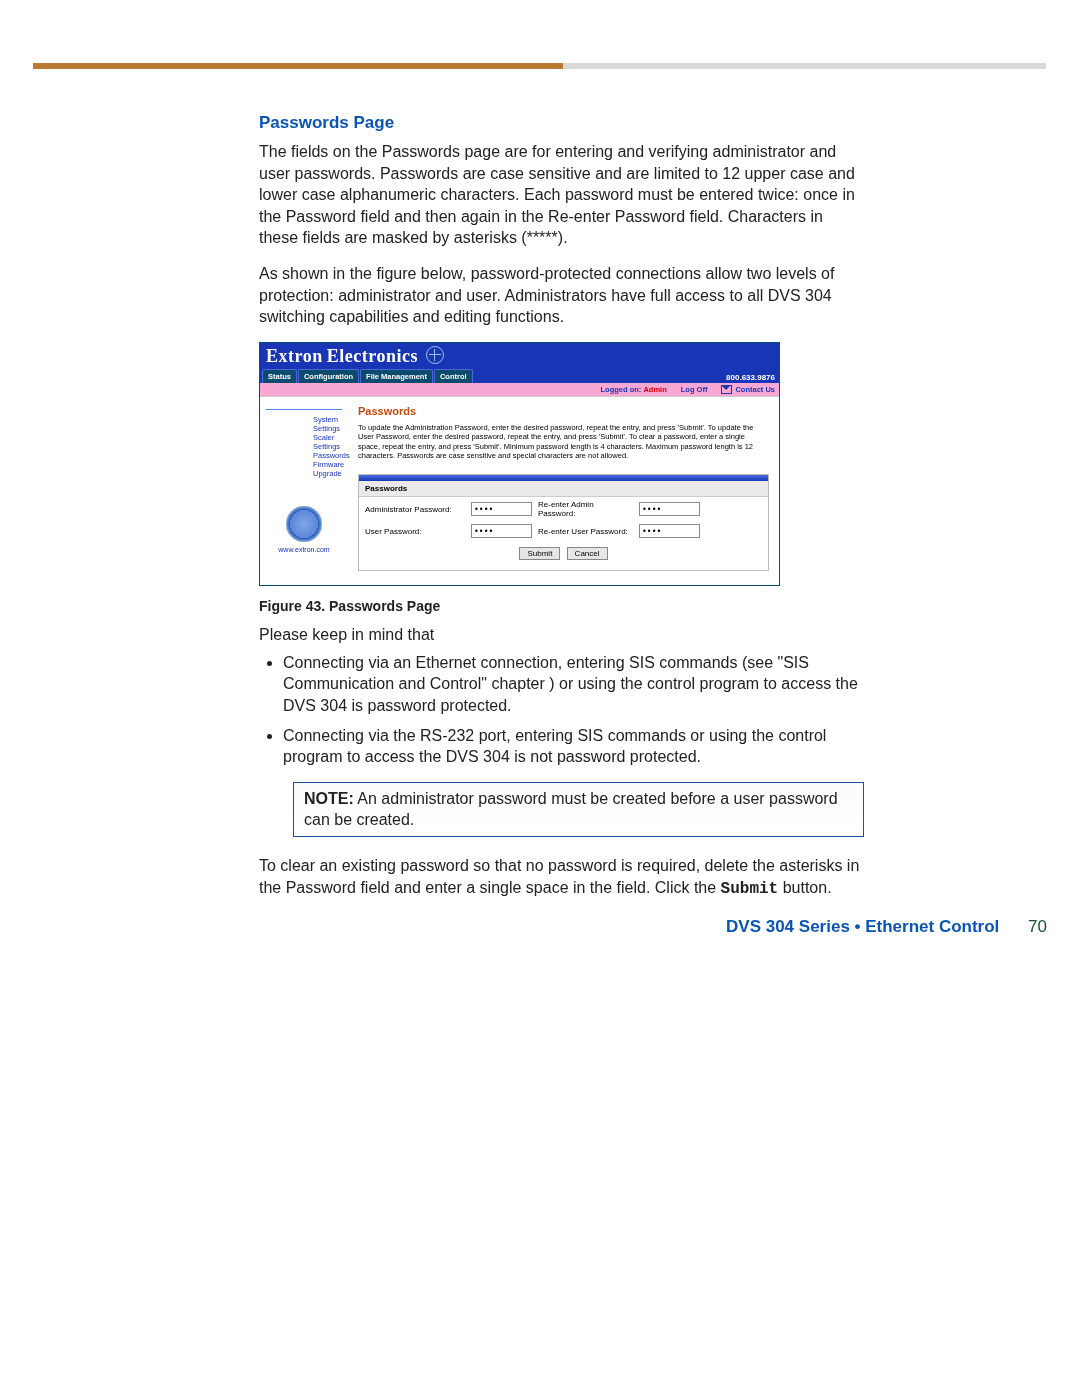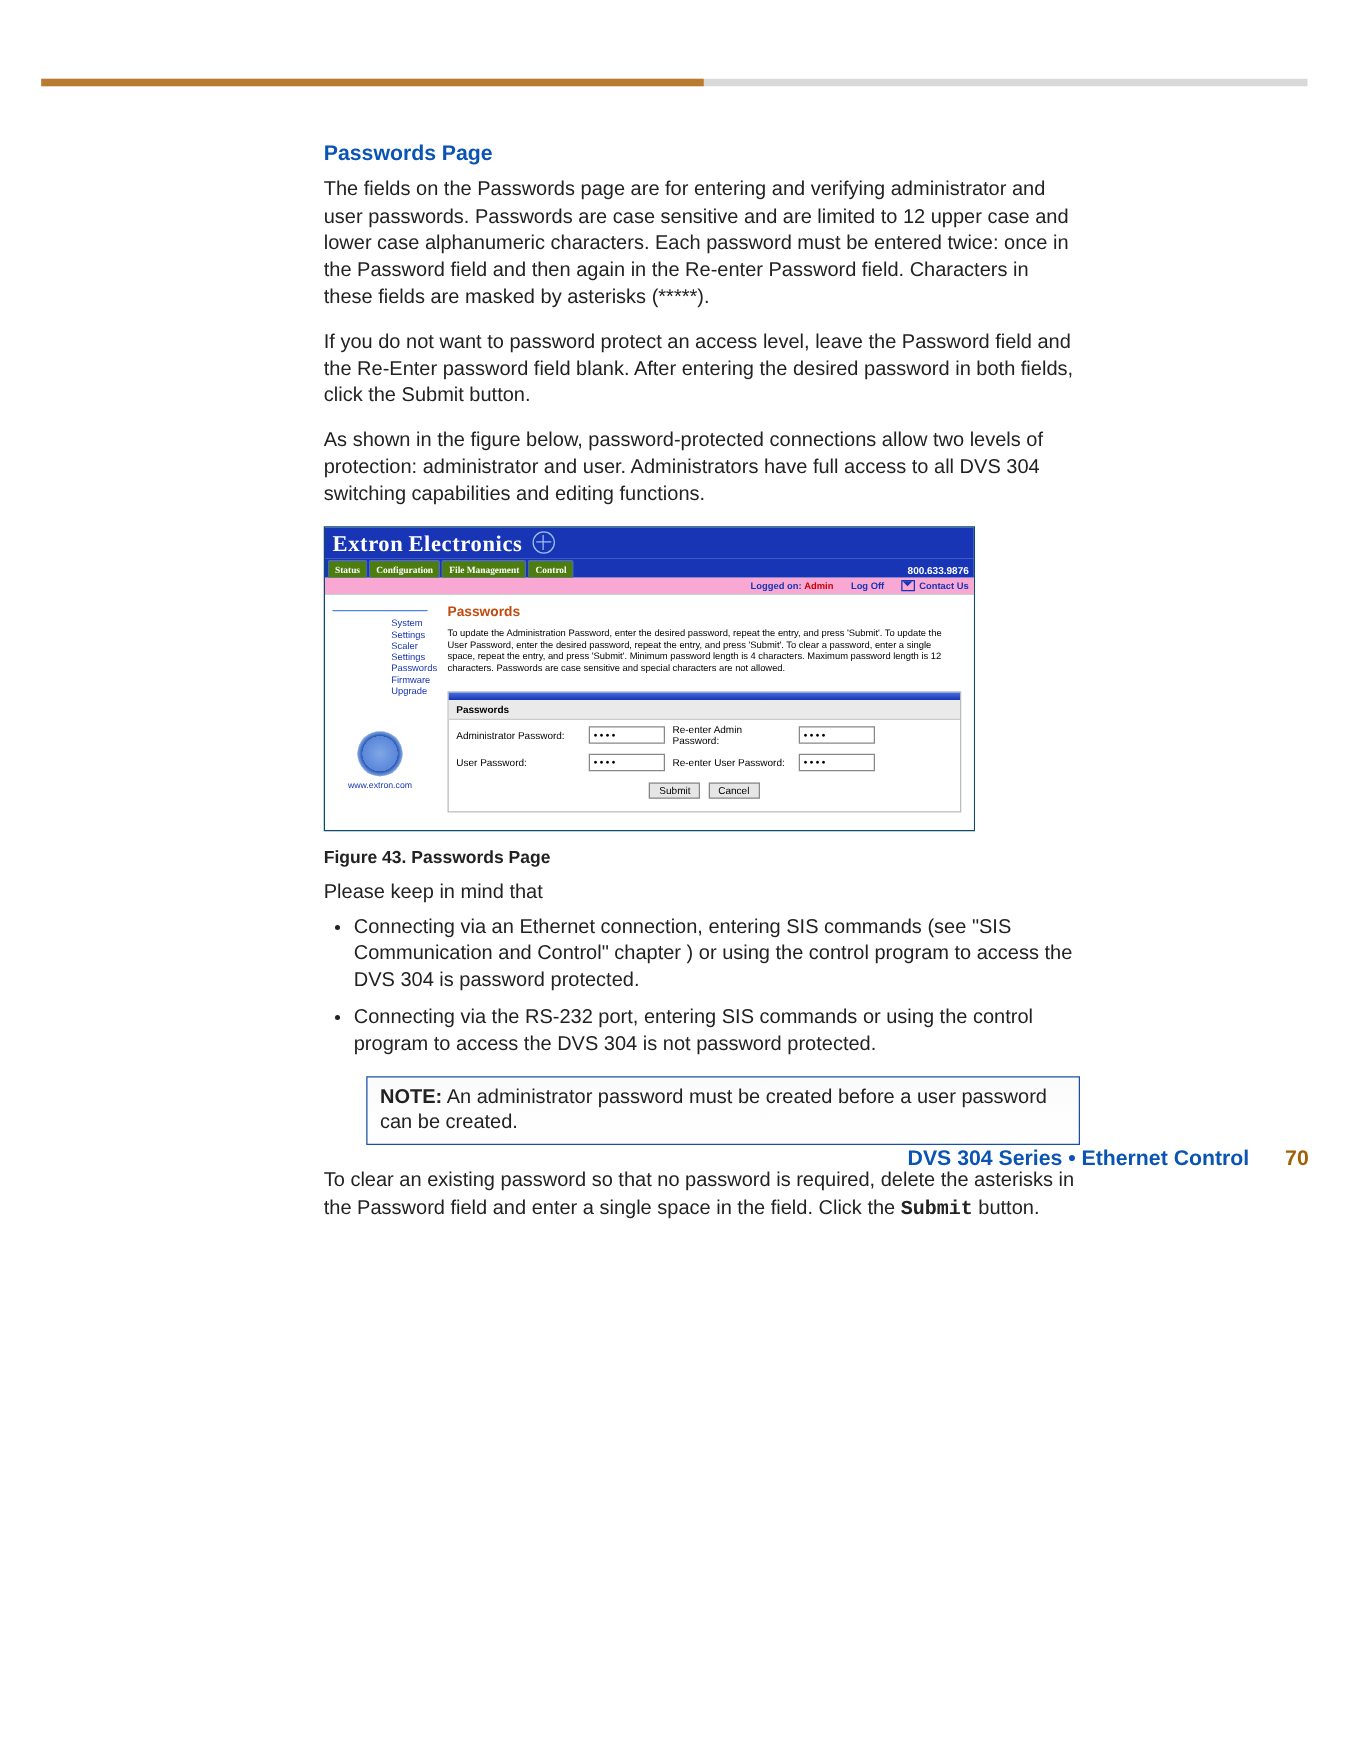--- a/index.html
+++ b/index.html
@@ -120,31 +120,30 @@
   }
   .fig-tabs-row {
     background: #1735b5;
     display: flex;
     align-items: flex-end;
     padding: 0 0 0 2px;
     position: relative;
     height: 15px;
   }
   .fig-tab {
-    background: #4d7c0f;
+    background: #0c4a6e;
     color: #fff;
     font-size: 7.5px;
     font-weight: 700;
     padding: 1px 5px 0 5px;
     border: 1px solid #4c67d8;
     border-bottom: none;
     border-radius: 2px 2px 0 0;
     margin-right: 1px;
     line-height: 12px;
-    font-family: Liberation Serif, serif;
   }
   .fig-tabs-row .phone {
     position: absolute;
     right: 4px;
     bottom: 1px;
     color: #fff;
     font-size: 8px;
     font-weight: 700;
   }
   .fig-infobar {
@@ -273,37 +272,36 @@
   
   .footer-line {
     position: absolute;
     left: 33px;
     right: 33px;
     bottom: 44px;
     text-align: right;
     font-size: 17px;
   }
   .footer-line .ftext { color:#0a55b4; font-weight:700; }
-  .footer-line .fnum  { color:#a16207; font-weight:700; margin-left:24px; }
+  .footer-line .fnum  { color:#14532d; font-weight:400; margin-left:24px; }
 </style>
 </head>
 <body>
 
 <div class="page">
 
   <div class="top-line-wrap">
     <div class="top-line-inner"></div>
   </div>
 
   <div class="content-col">
 
     <h2 class="section-heading">Passwords Page</h2>
 
     <p class="body-para">The fields on the Passwords page are for entering and verifying administrator and user passwords. Passwords are case sensitive and are limited to 12 upper case and lower case alphanumeric characters. Each password must be entered twice: once in the Password field and then again in the Re-enter Password field. Characters in these fields are masked by asterisks (*****).</p>
-    <p class="body-para">If you do not want to password protect an access level, leave the Password field and the Re-Enter password field blank. After entering the desired password in both fields, click the Submit button.</p>
     <p class="body-para">As shown in the figure below, password-protected connections allow two levels of protection: administrator and user. Administrators have full access to all DVS 304 switching capabilities and editing functions.</p>
 
     <div class="figure-box">
 
       <div class="fig-header">
         <span>Extron Electronics</span>
         <span class="fig-header-icon"></span>
       </div>
 
       <div class="fig-tabs-row">

